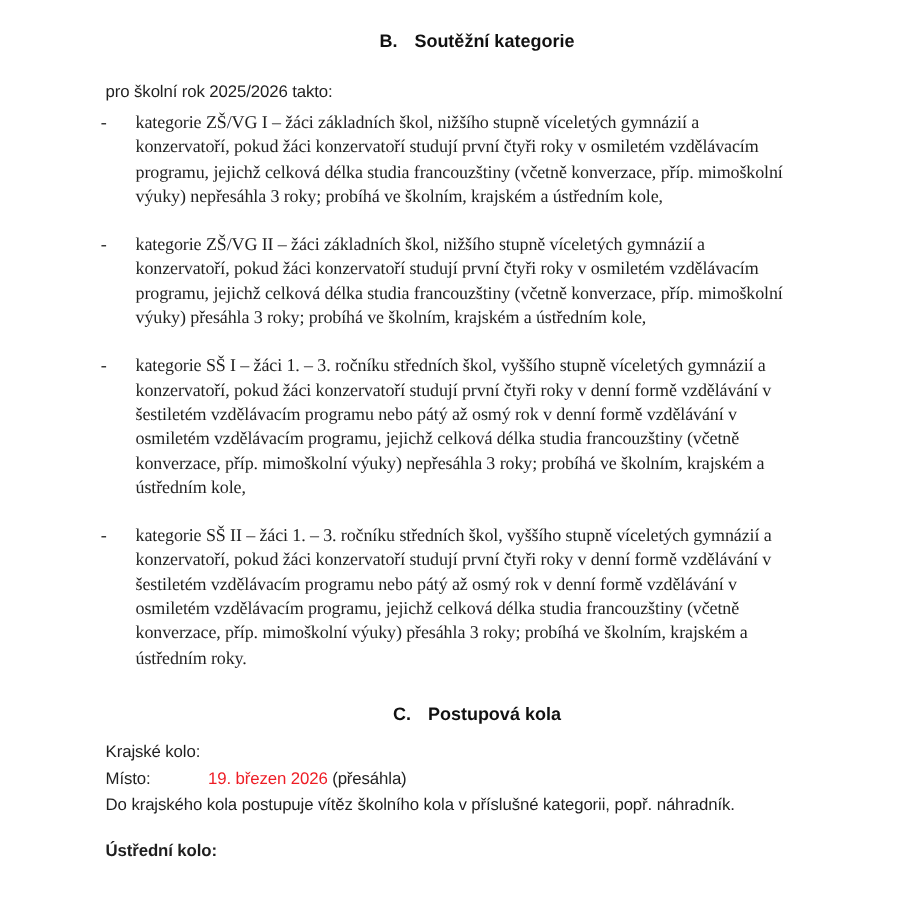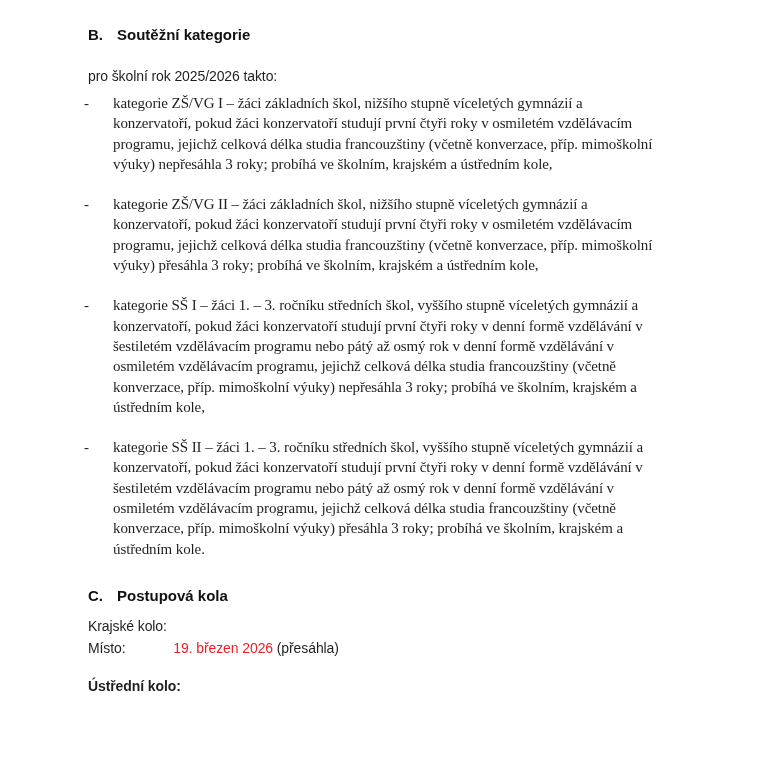--- a/index.html
+++ b/index.html
@@ -4,21 +4,21 @@
 <style>
   html, body { margin: 0; padding: 0; overflow: hidden; }
   body {
     width: 762px; height: 758px;
     background: #ffffff;
     color: #1f1f1f;
   }
   .page { padding: 26px 55px 0 88px; }
 
   .doc-heading {
-    text-align: left;
+    text-align: center;
     font-family: "Liberation Sans", sans-serif;
     font-weight: bold;
     font-size: 15px;
     color: #111;
     white-space: nowrap;
   }
   .doc-heading .h-letter { margin-right: 14px; }
 
   .intro {
     margin-top: 22px;
@@ -99,28 +99,29 @@
         </div>
     </div>
     <div class="bullet">
       <span class="bullet-dash">-</span>
       <div class="bullet-text">
           <div class="tline"><span>kategorie </span><span class="b">SŠ II</span><span> – žáci 1. – 3. ročníku </span><span class="b">středních škol</span><span>, </span><span class="b">vyššího stupně víceletých gymnázií</span><span> a</span></div>
           <div class="tline"><span class="b">konzervatoří</span><span>, pokud žáci konzervatoří studují první čtyři roky v denní formě vzdělávání v</span></div>
           <div class="tline"><span>šestiletém vzdělávacím programu nebo pátý až osmý rok v denní formě vzdělávání v</span></div>
           <div class="tline"><span>osmiletém vzdělávacím programu, jejichž </span><span class="b">celková délka studia francouzštiny</span><span> (včetně</span></div>
           <div class="tline"><span>konverzace, příp. mimoškolní výuky) </span><span class="b">přesáhla 3 roky</span><span>; probíhá ve </span><span class="b">školním</span><span>, </span><span class="b">krajském</span><span> a</span></div>
-          <div class="tline"><span class="b">ústředním</span><span> kole.</span></div>
+          <div class="tline"><span class="b">ústředním</span><span> roky.</span></div>
         </div>
     </div>
   </div>
 
   <div class="doc-heading sec-c-heading">
     <span class="h-letter">C.</span><span>Postupová kola</span>
   </div>
 
   <div class="sec-c-body">
     <div class="sec-c-line"><span class="b">Krajské kolo:</span></div>
     <div class="sec-c-line"><span class="b">Místo: </span><span class="b r">19. březen 2026</span><span> (přesáhla)</span></div>
+    <div class="sec-c-line"><span>Do krajského kola postupuje vítěz školního kola v příslušné kategorii, popř. náhradník.</span></div>
     <div class="ustredni">Ústřední kolo:</div>
   </div>
 
 </div>
 
 </body></html>

